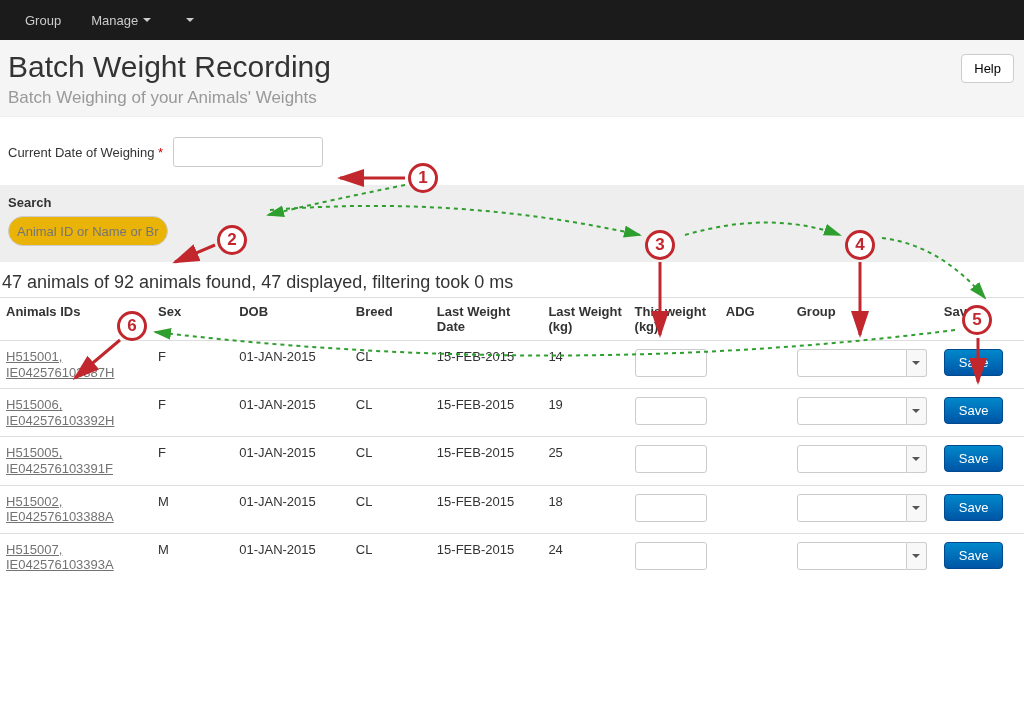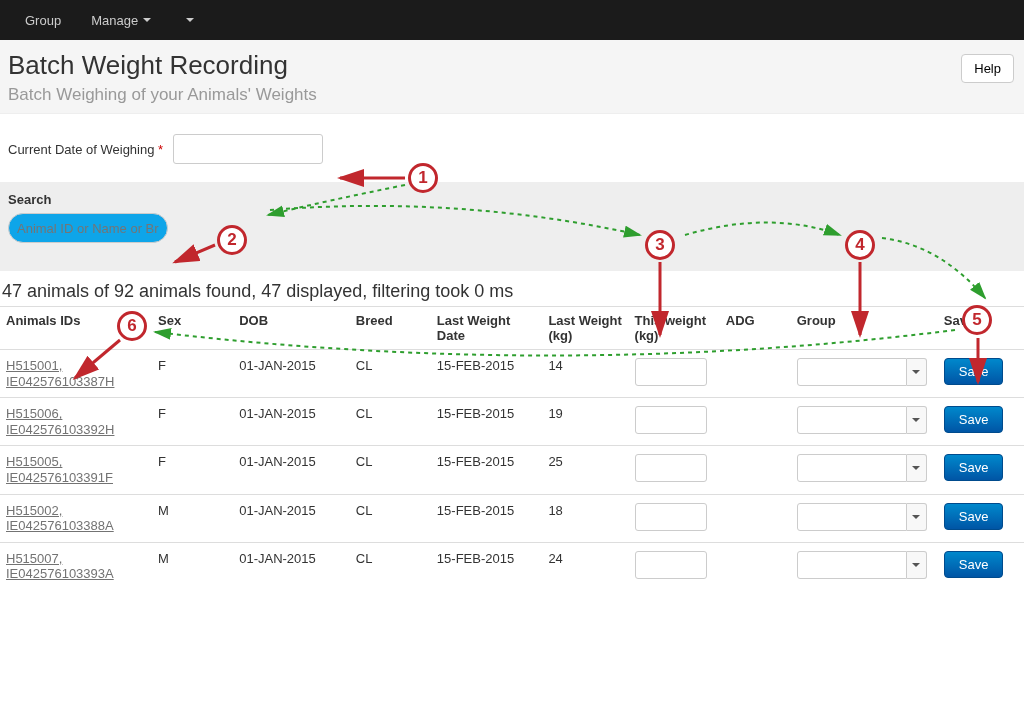--- a/index.html
+++ b/index.html
@@ -54,21 +54,21 @@
   }
 
   
   .page-head {
     padding: 10px 8px 8px 8px;
     background: #f5f5f5;
     border-bottom: 1px solid #eee;
     position: relative;
   }
   h1 {
-    font-size: 26px;
+    font-size: 30px;
     font-weight: 400;
     margin: 0 0 4px 0;
     color: #333;
   }
   .subtitle {
     font-size: 17px;
     color: #999;
     margin: 0;
   }
   .help-btn {
@@ -97,33 +97,33 @@
     border-radius: 3px;
     height: 30px;
     padding: 4px 8px;
     font-size: 13px;
     width: 150px;
     background:#fff;
   }
 
   .search-panel {
     background: #eee;
-    padding: 10px 8px 28px 8px;
+    padding: 10px 8px 16px 8px;
     position: relative;
   }
   .search-panel .search-label { font-weight: 700; display:block; margin-bottom: 6px; }
   .search-row { display: flex; align-items: center; }
   .search-input {
     border: 1px solid #ccc;
     border-radius: 15px;
     height: 30px;
     width: 160px;
     padding: 4px 8px;
     font-size: 13px;
-    background:#0ea5e9;
+    background:#eab308;
   }
   .radio-group {
     margin-left: 80px;
     display: flex;
     gap: 18px;
     align-items: center;
     font-size: 13px;
     color: #333;
   }
   .radio-opt { display:flex; align-items:center; gap:4px; cursor:pointer;}

